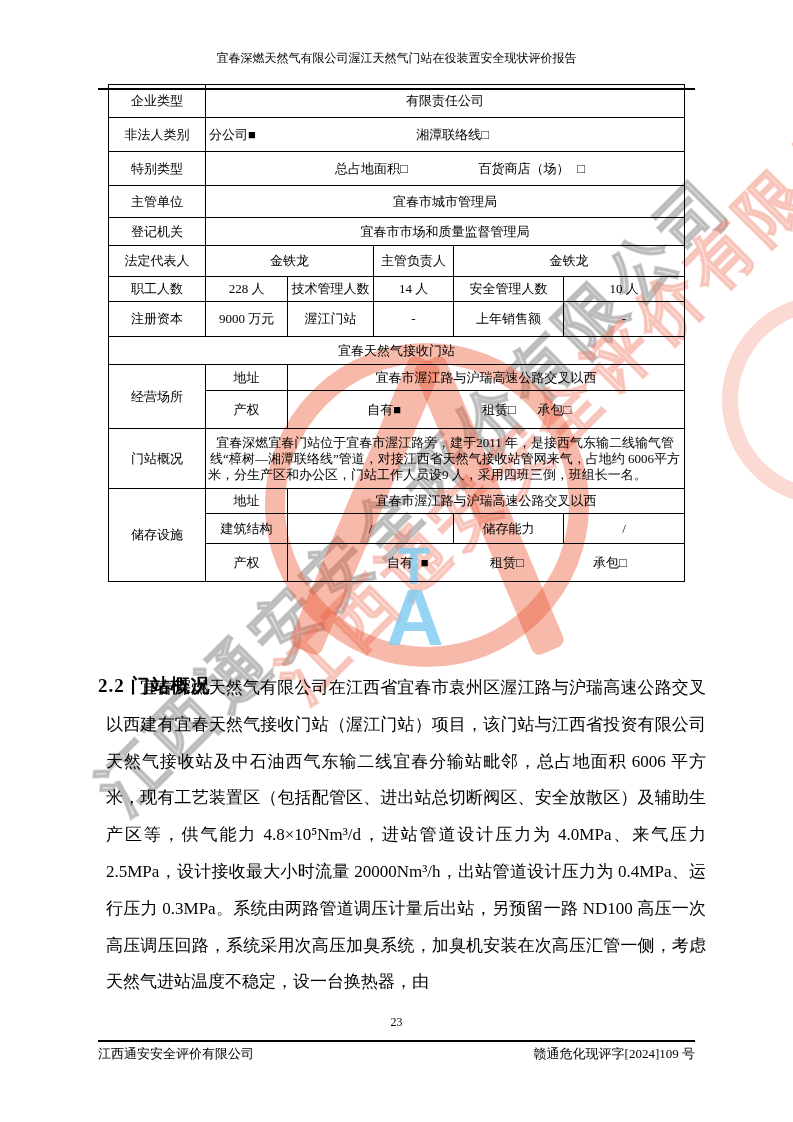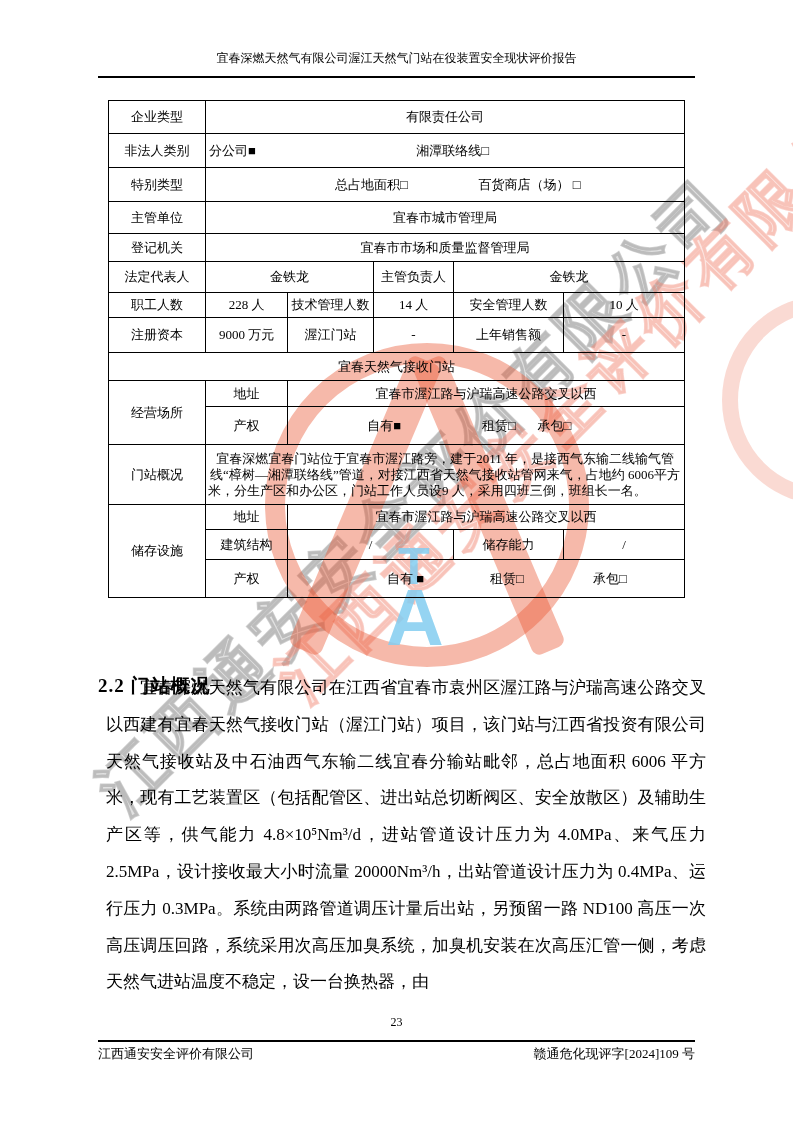--- a/index.html
+++ b/index.html
@@ -40,33 +40,33 @@
     color:rgba(240,130,110,0.20); -webkit-text-stroke:1.5px rgba(240,130,110,0.35);
   }
   .wm-red-horiz {
     position:absolute; left:235px; top:705px; font-size:64px; font-weight:bold;
     letter-spacing:2px; color:rgba(220,45,35,0.5); line-height:1; white-space:nowrap;
   }
   
   .content { position:absolute; inset:0; z-index:1; }
   .hdr {
     position:absolute; left:98px; width:597px; top:50px; text-align:center;
-    font-size:12px; border-bottom:2px solid #000; padding-bottom:9px;
+    font-size:12px; border-bottom:2px solid #000; padding-bottom:21px;
   }
   table.reg {
-    position:absolute; left:108px; top:100px; width:576px;
+    position:absolute; left:108px; top:84px; width:576px;
     border-collapse:collapse; table-layout:fixed;
   }
   table.reg td {
     border:1px solid #000; font-size:13px; text-align:center;
     vertical-align:middle; padding:1px 2px; overflow:hidden;
   }
   td.vb { vertical-align:bottom; padding-bottom:5px; }
   td.tl { text-align:left; padding-left:5px; }
-  td.opts { position:relative; text-align:left; }
+  td.opts { position:relative; text-align:left;font-family:Liberation Mono, monospace; }
   td.opts span { position:absolute; top:50%; transform:translateY(-50%); white-space:nowrap; }
   td.para {
     font-size:12.5px; line-height:16px; text-align:justify;
     text-align-last:left; padding:1px 3px; vertical-align:top;margin-top:16px;
   }
   .sec-h {
     position:absolute; left:98px; top:633px; font-size:19px; font-weight:bold;
     letter-spacing:1px;
     margin-top:40px;
   }

